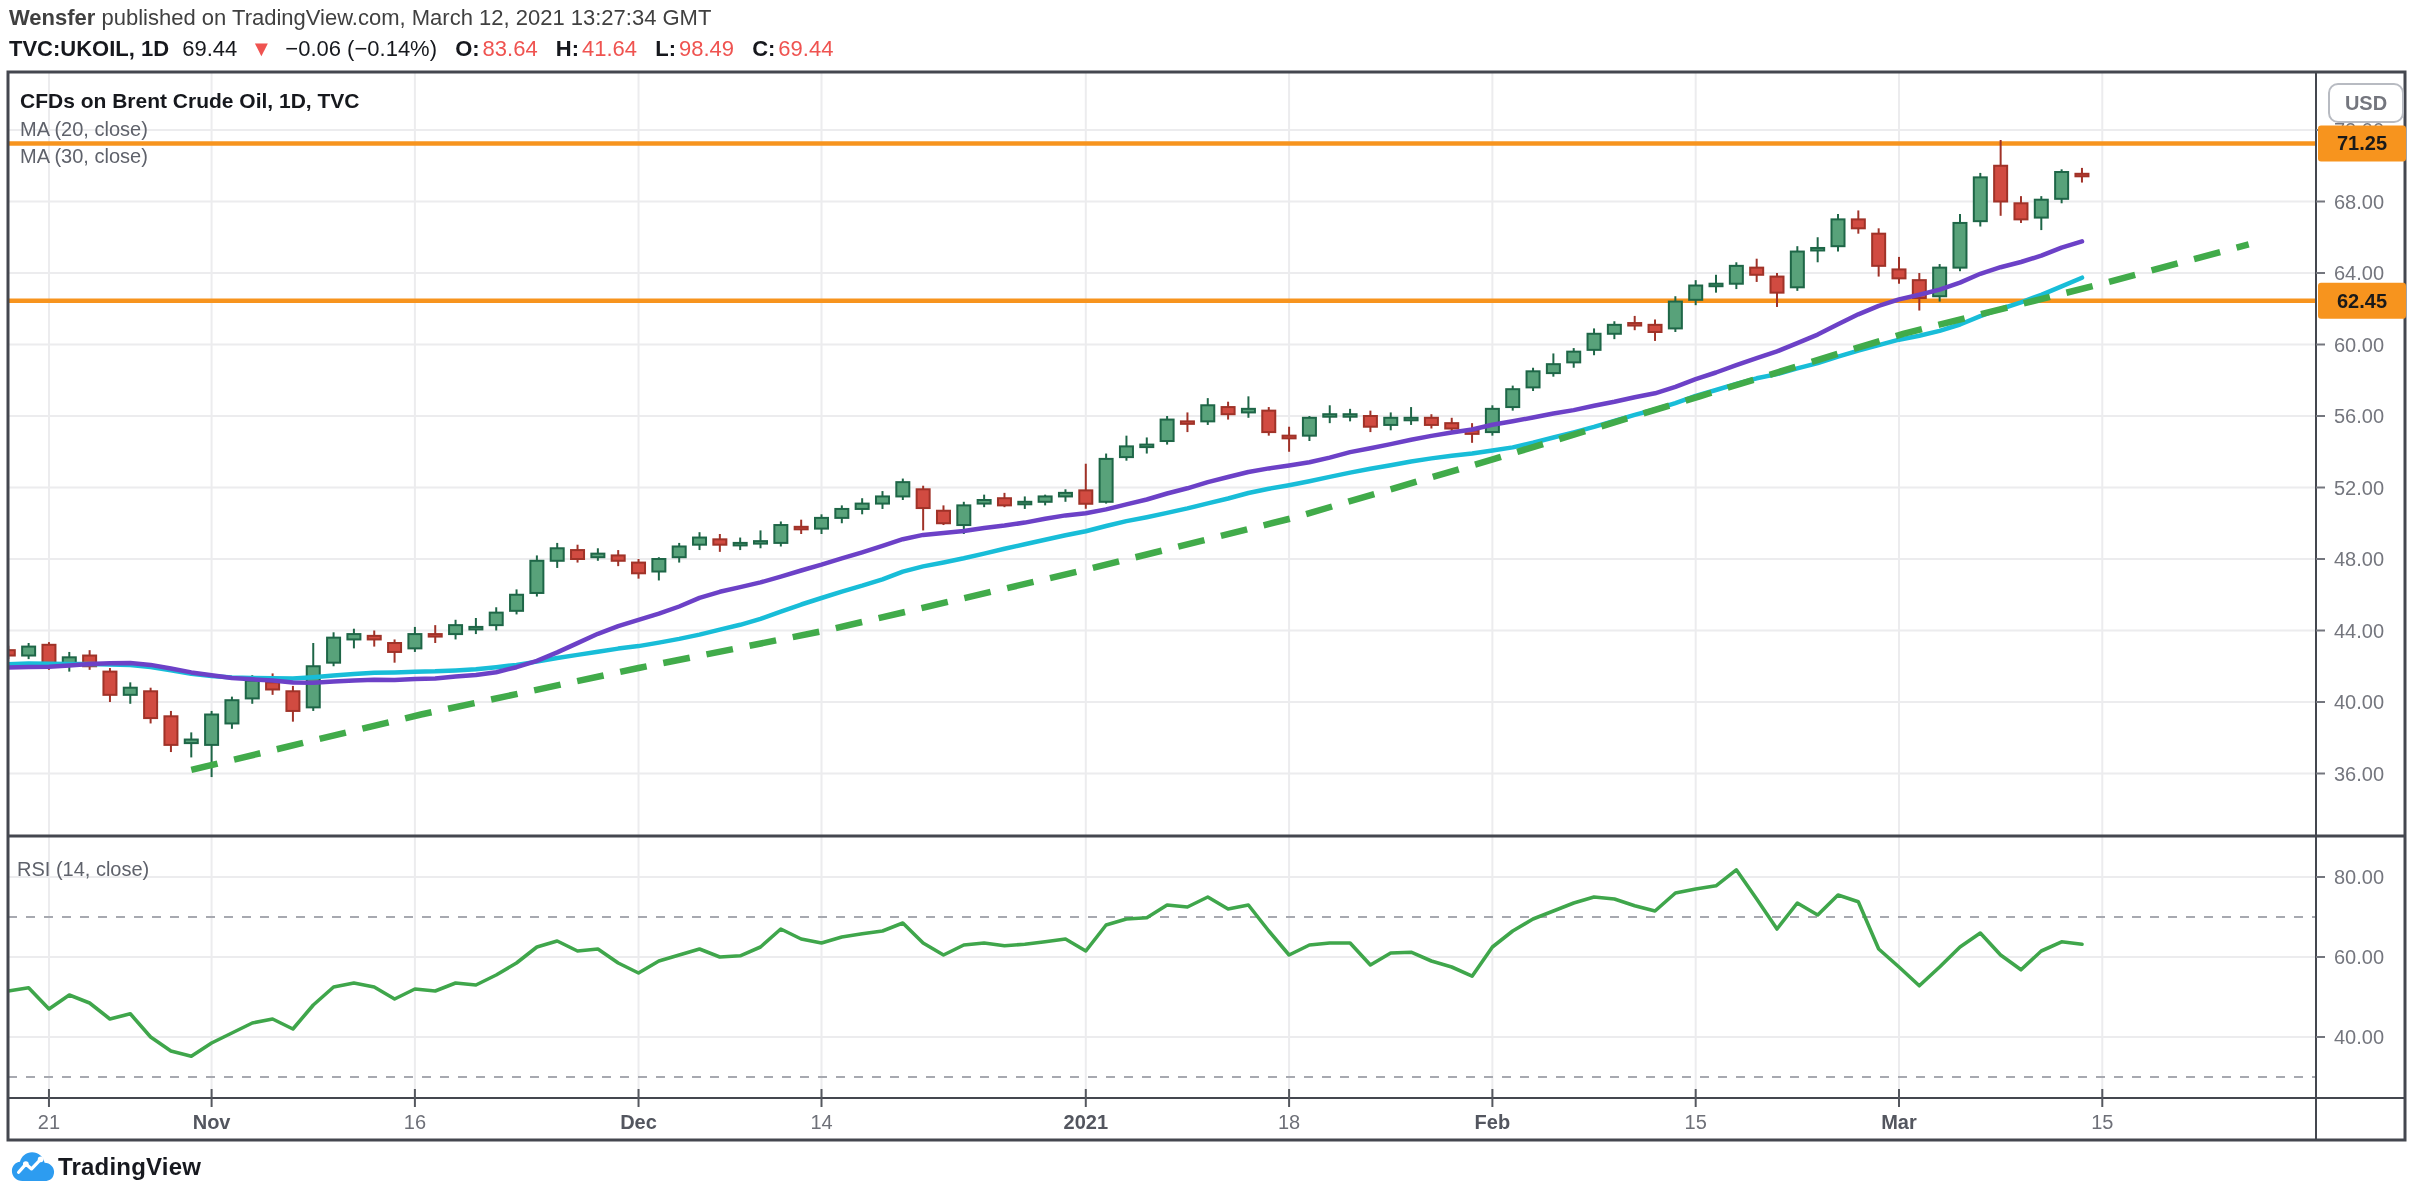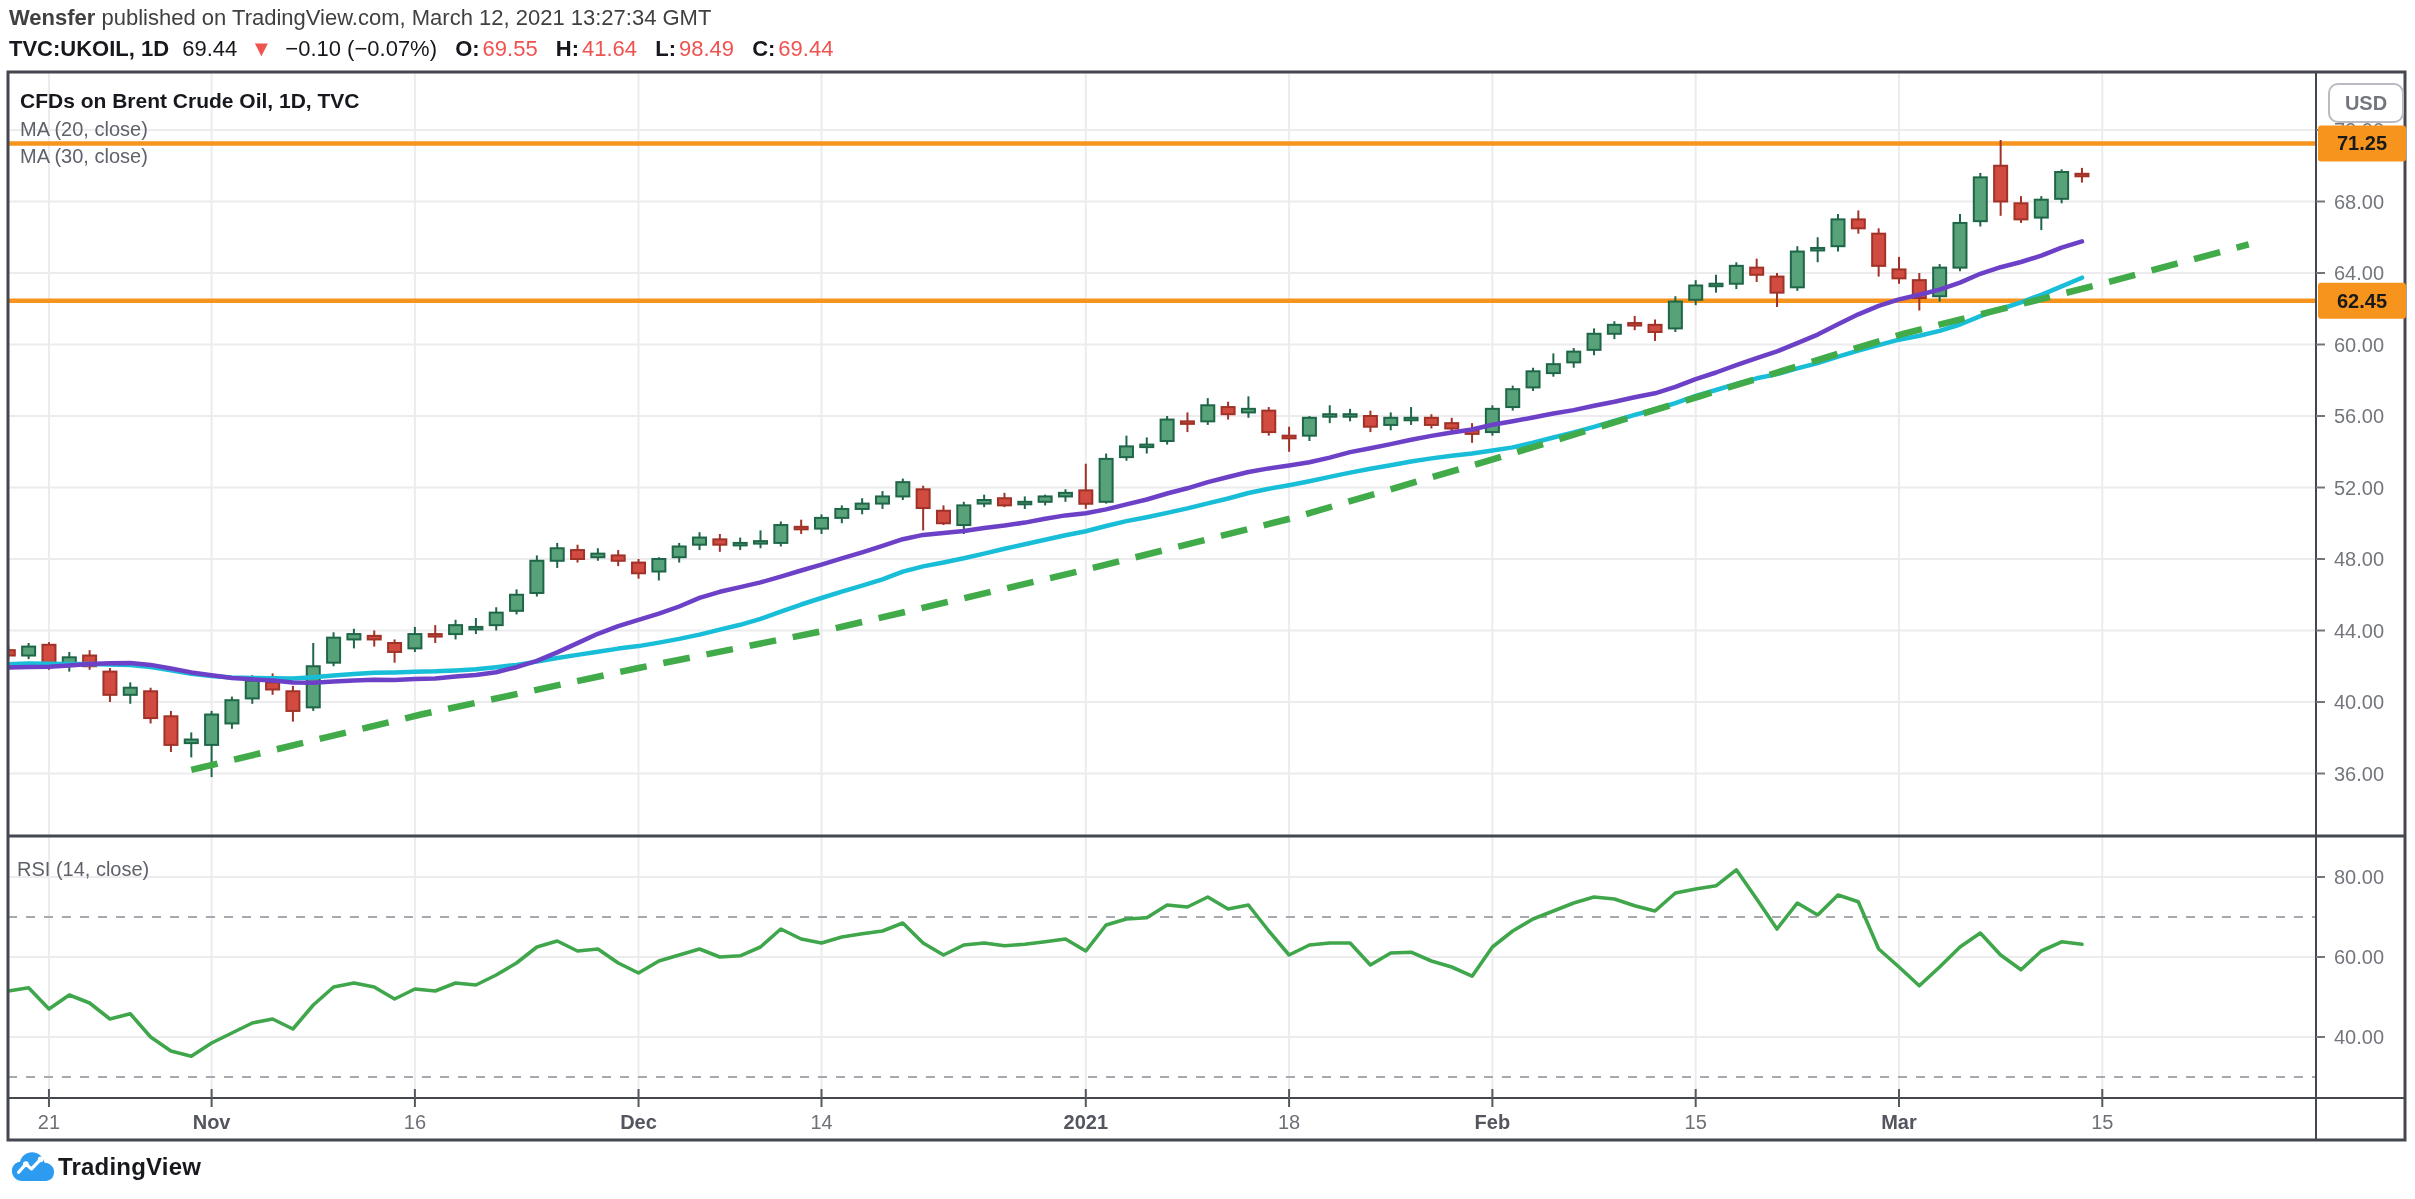--- a/index.html
+++ b/index.html
@@ -26,22 +26,22 @@
 <body>
 
 <div class="stage">
 
   <div class="hdr1"><span class="b">Wensfer</span><span> published on TradingView.com, March 12, 2021 13:27:34 GMT</span></div>
 
   <div class="hdr2">
     <span class="b sp-sm">TVC:UKOIL, 1D</span>
     <span class="sp-sm">69.44</span>
     <span class="red sp-sm">▼</span>
-    <span class="sp-md">−0.10 (−0.07%)</span>
-    <span class="b sp-xs">O:</span><span class="red sp-md">69.55</span>
+    <span class="sp-md">−0.06 (−0.14%)</span>
+    <span class="b sp-xs">O:</span><span class="red sp-md">83.64</span>
     <span class="b sp-xs">H:</span><span class="red sp-md">41.64</span>
     <span class="b sp-xs">L:</span><span class="red sp-md">98.49</span>
     <span class="b sp-xs">C:</span><span class="red">69.44</span>
   </div>
 
   <svg id="chart" width="2415" height="1199" viewBox="0 0 2415 1199">
       <defs>
         <clipPath id="clipMain">
           <rect x="8" y="72" width="2308" height="764"></rect>
         </clipPath>

